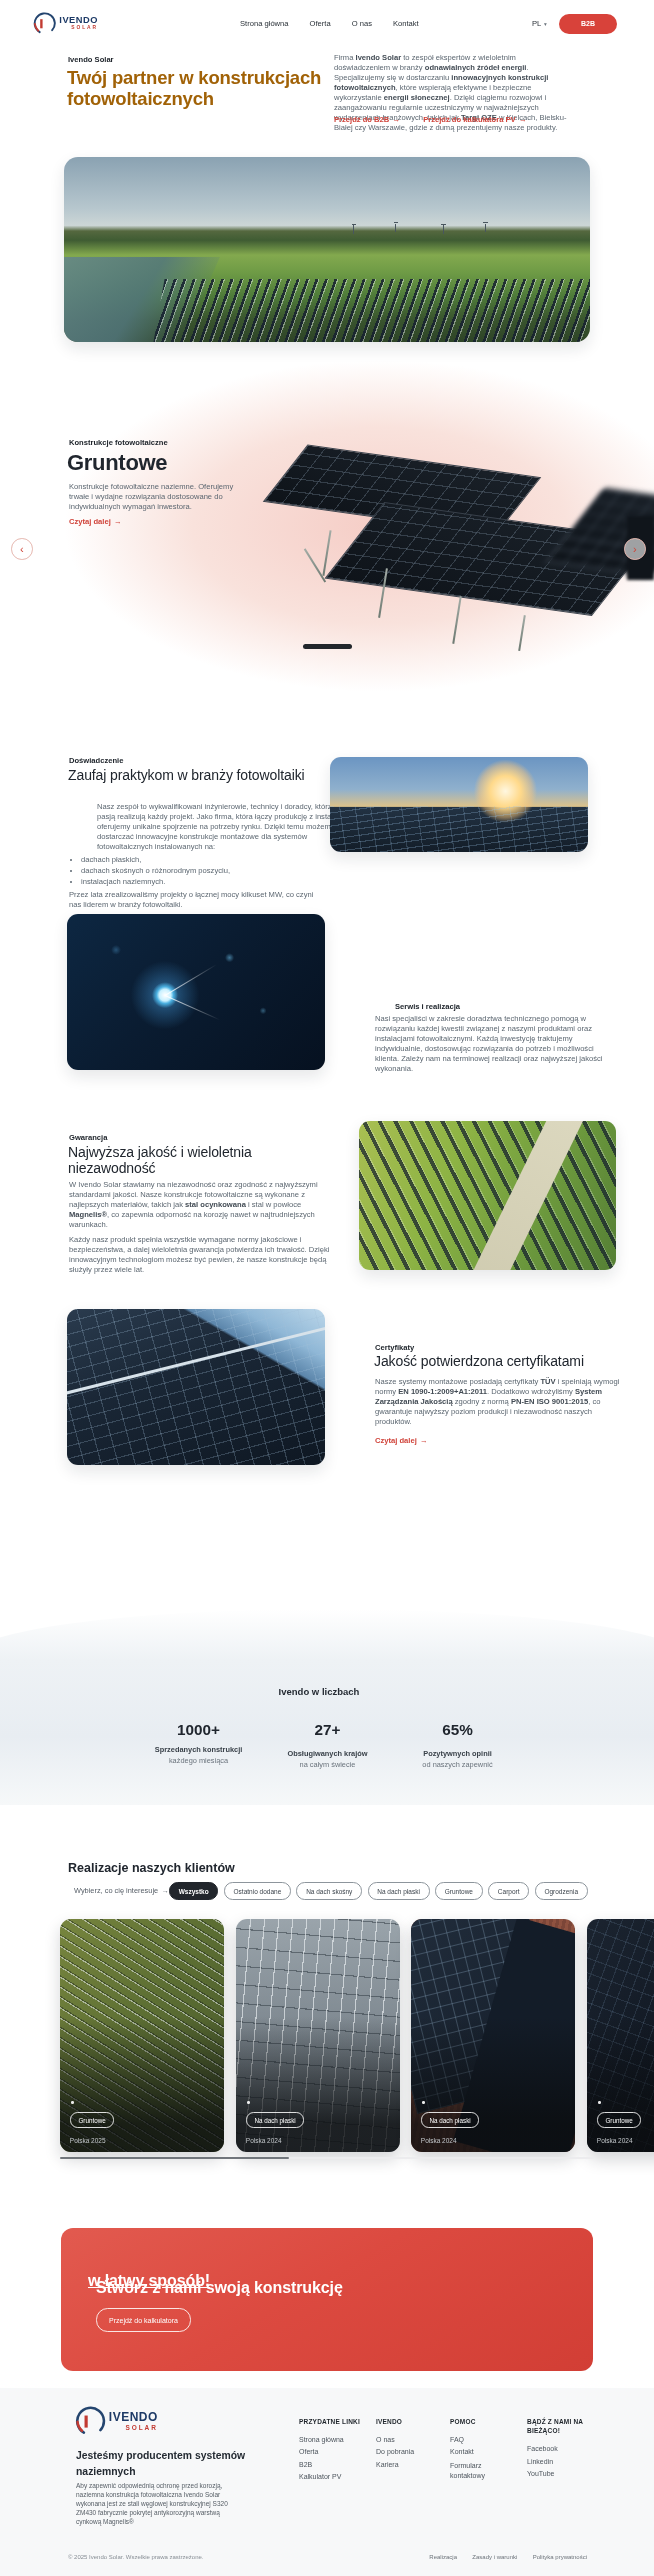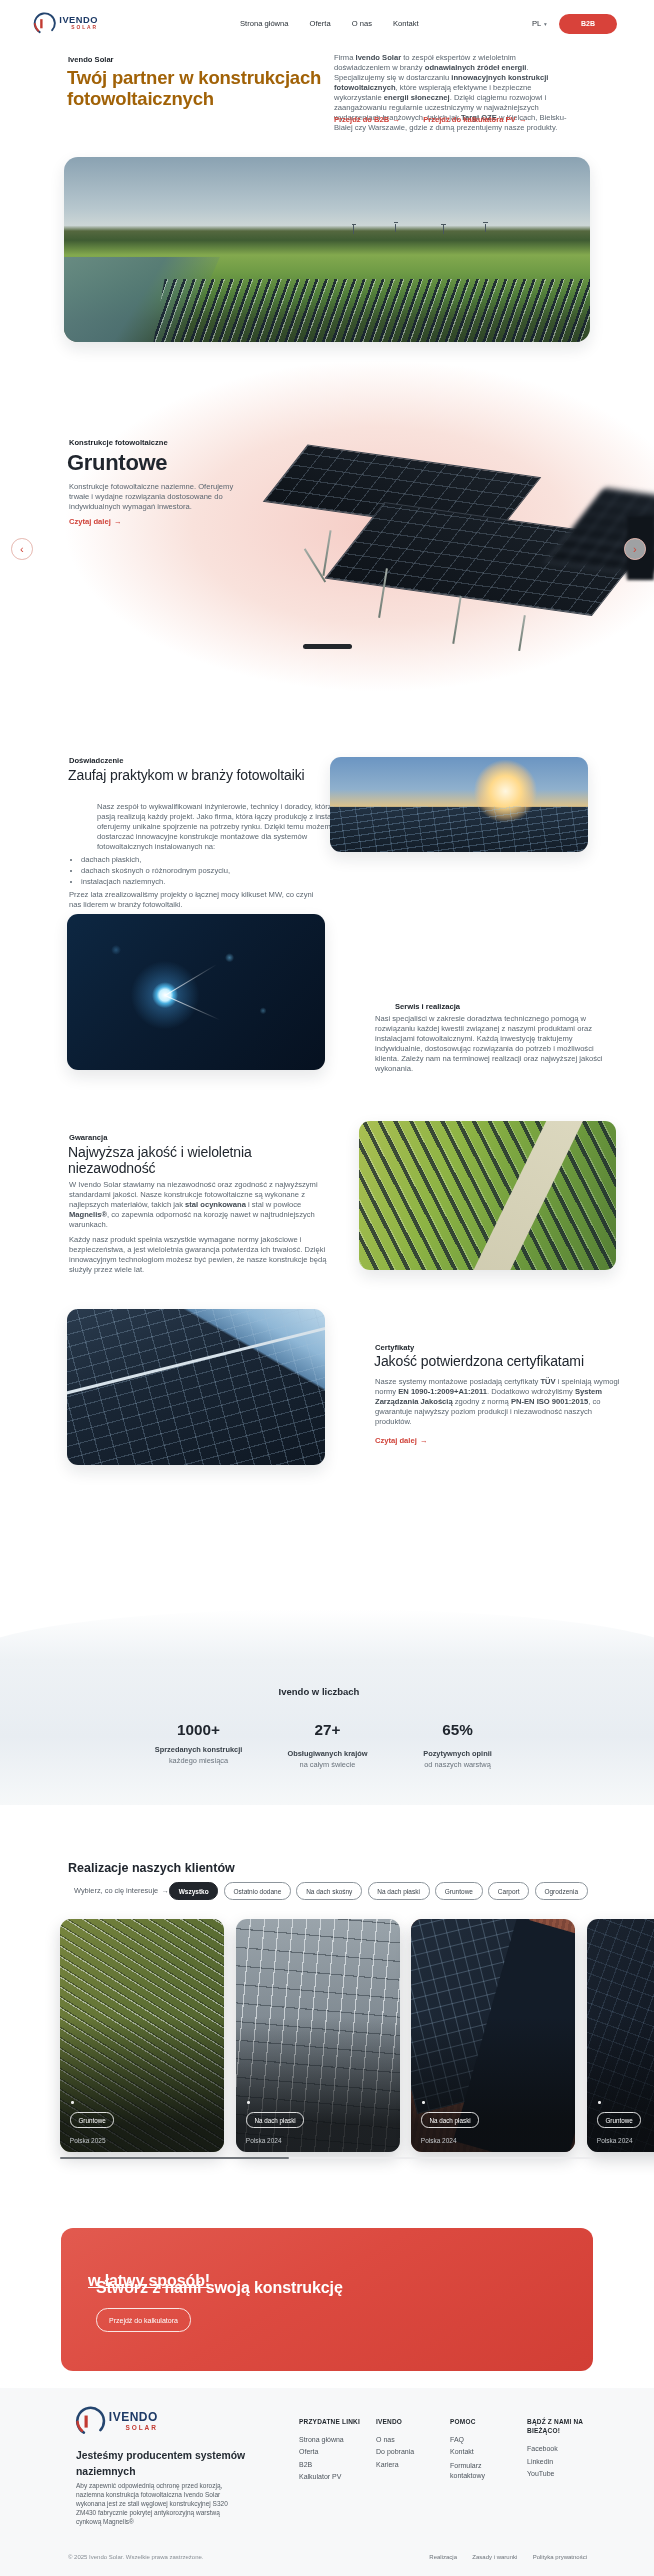--- a/index.html
+++ b/index.html
@@ -214,21 +214,21 @@
   <p class="abs body" style="left:69px;top:890px;width:257px;">Przez lata zrealizowaliśmy projekty o łącznej mocy kilkuset MW, co czyni nas liderem w branży fotowoltaiki.</p>
   <div class="abs photo ph-sunset" style="left:330px;top:757px;width:258px;height:95px;"></div>
 
   <div class="abs photo ph-laser" style="left:67px;top:914px;width:258px;height:156px;"></div>
   <div class="abs eyebrow" style="left:375px;top:1002px;margin-left:20px;">Serwis i realizacja</div>
   <p class="abs body" style="left:375px;top:1014px;width:239px;">Nasi specjaliści w zakresie doradztwa technicznego pomogą w rozwiązaniu każdej kwestii związanej z naszymi produktami oraz instalacjami fotowoltaicznymi. Każdą inwestycję traktujemy indywidualnie, dostosowując rozwiązania do potrzeb i możliwości klienta. Zależy nam na terminowej realizacji oraz najwyższej jakości wykonania.</p>
 
   <div class="abs eyebrow" style="left:69px;top:1133px;">Gwarancja</div>
   <h2 class="abs h2" style="left:68px;top:1144px;width:262px;">Najwyższa jakość i wieloletnia niezawodność</h2>
   <p class="abs body" style="left:69px;top:1180px;width:261px;"><span>W Ivendo Solar stawiamy na niezawodność oraz zgodność z najwyższymi standardami jakości. Nasze konstrukcje fotowoltaiczne są wykonane z najlepszych materiałów, takich jak </span><span class="b">stal ocynkowana</span><span> i stal w powłoce </span><span class="b">Magnelis®</span><span>, co zapewnia odporność na korozję nawet w najtrudniejszych warunkach.</span></p>
-  <p class="abs body" style="left:69px;top:1235px;width:261px;">Każdy nasz produkt spełnia wszystkie wymagane normy jakościowe i bezpieczeństwa, a jest wieloletnia gwarancja potwierdza ich trwałość. Dzięki innowacyjnym technologiom możesz być pewien, że nasze konstrukcje będą służyły przez wiele lat.</p>
+  <p class="abs body" style="left:69px;top:1235px;width:261px;">Każdy nasz produkt spełnia wszystkie wymagane normy jakościowe i bezpieczeństwa, a dalej wieloletnia gwarancja potwierdza ich trwałość. Dzięki innowacyjnym technologiom możesz być pewien, że nasze konstrukcje będą służyły przez wiele lat.</p>
   <div class="abs photo ph-aerial" style="left:359px;top:1121px;width:257px;height:149px;"></div>
 
   <div class="abs photo ph-closeup" style="left:67px;top:1309px;width:258px;height:156px;"></div>
   <div class="abs eyebrow" style="left:375px;top:1343px;">Certyfikaty</div>
   <h2 class="abs h2" style="left:374px;top:1353px;width:251px;">Jakość potwierdzona certyfikatami</h2>
   <p class="abs body" style="left:375px;top:1377px;width:246px;"><span>Nasze systemy montażowe posiadają certyfikaty </span><span class="b">TÜV</span><span> i spełniają wymogi normy </span><span class="b">EN 1090-1:2009+A1:2011</span><span>. Dodatkowo wdrożyliśmy </span><span class="b">System Zarządzania Jakością</span><span> zgodny z normą </span><span class="b">PN-EN ISO 9001:2015</span><span>, co gwarantuje najwyższy poziom produkcji i niezawodność naszych produktów.</span></p>
   <span class="abs red-link" style="left:375px;top:1436px;"><span>Czytaj dalej</span><span class="arr">→</span></span>
 
   <div class="abs stats-band" style="left:-33px;top:1609px;width:720px;height:196px;"></div>
   <div class="abs" style="left:0;top:1686px;width:638px;text-align:center;font-size:9.5px;font-weight:700;color:#252b33;">Ivendo w liczbach</div>
@@ -239,21 +239,21 @@
     <div class="stat-l2" style="margin-top:2.2px;">każdego miesiąca</div>
   </div>
   <div class="abs" style="left:263px;top:1721px;width:129px;">
     <div class="stat-val">27+</div>
     <div class="stat-l1" style="margin-top:9.8px;">Obsługiwanych krajów</div>
     <div class="stat-l2" style="margin-top:2.2px;">na całym świecie</div>
   </div>
   <div class="abs" style="left:393px;top:1721px;width:129px;">
     <div class="stat-val">65%</div>
     <div class="stat-l1" style="margin-top:9.8px;">Pozytywnych opinii</div>
-    <div class="stat-l2" style="margin-top:2.2px;">od naszych warstwą</div>
+    <div class="stat-l2" style="margin-top:2.2px;">od naszych zapewnić</div>
   </div>
 
   <h2 class="abs" style="left:68px;top:1861px;font-size:12.5px;font-weight:700;color:#20262e;">Realizacje naszych klientów</h2>
 
   <div class="abs" style="left:74px;top:1882px;height:17.4px;display:flex;align-items:center;gap:3.3px;font-size:7.4px;color:#555d66;">
     <span>Wybierz, co cię interesuje</span>
     <span>→</span>
   </div>
   <div class="abs chips" style="left:169px;top:1882px;">
     <div class="chip active">Wszystko</div>

